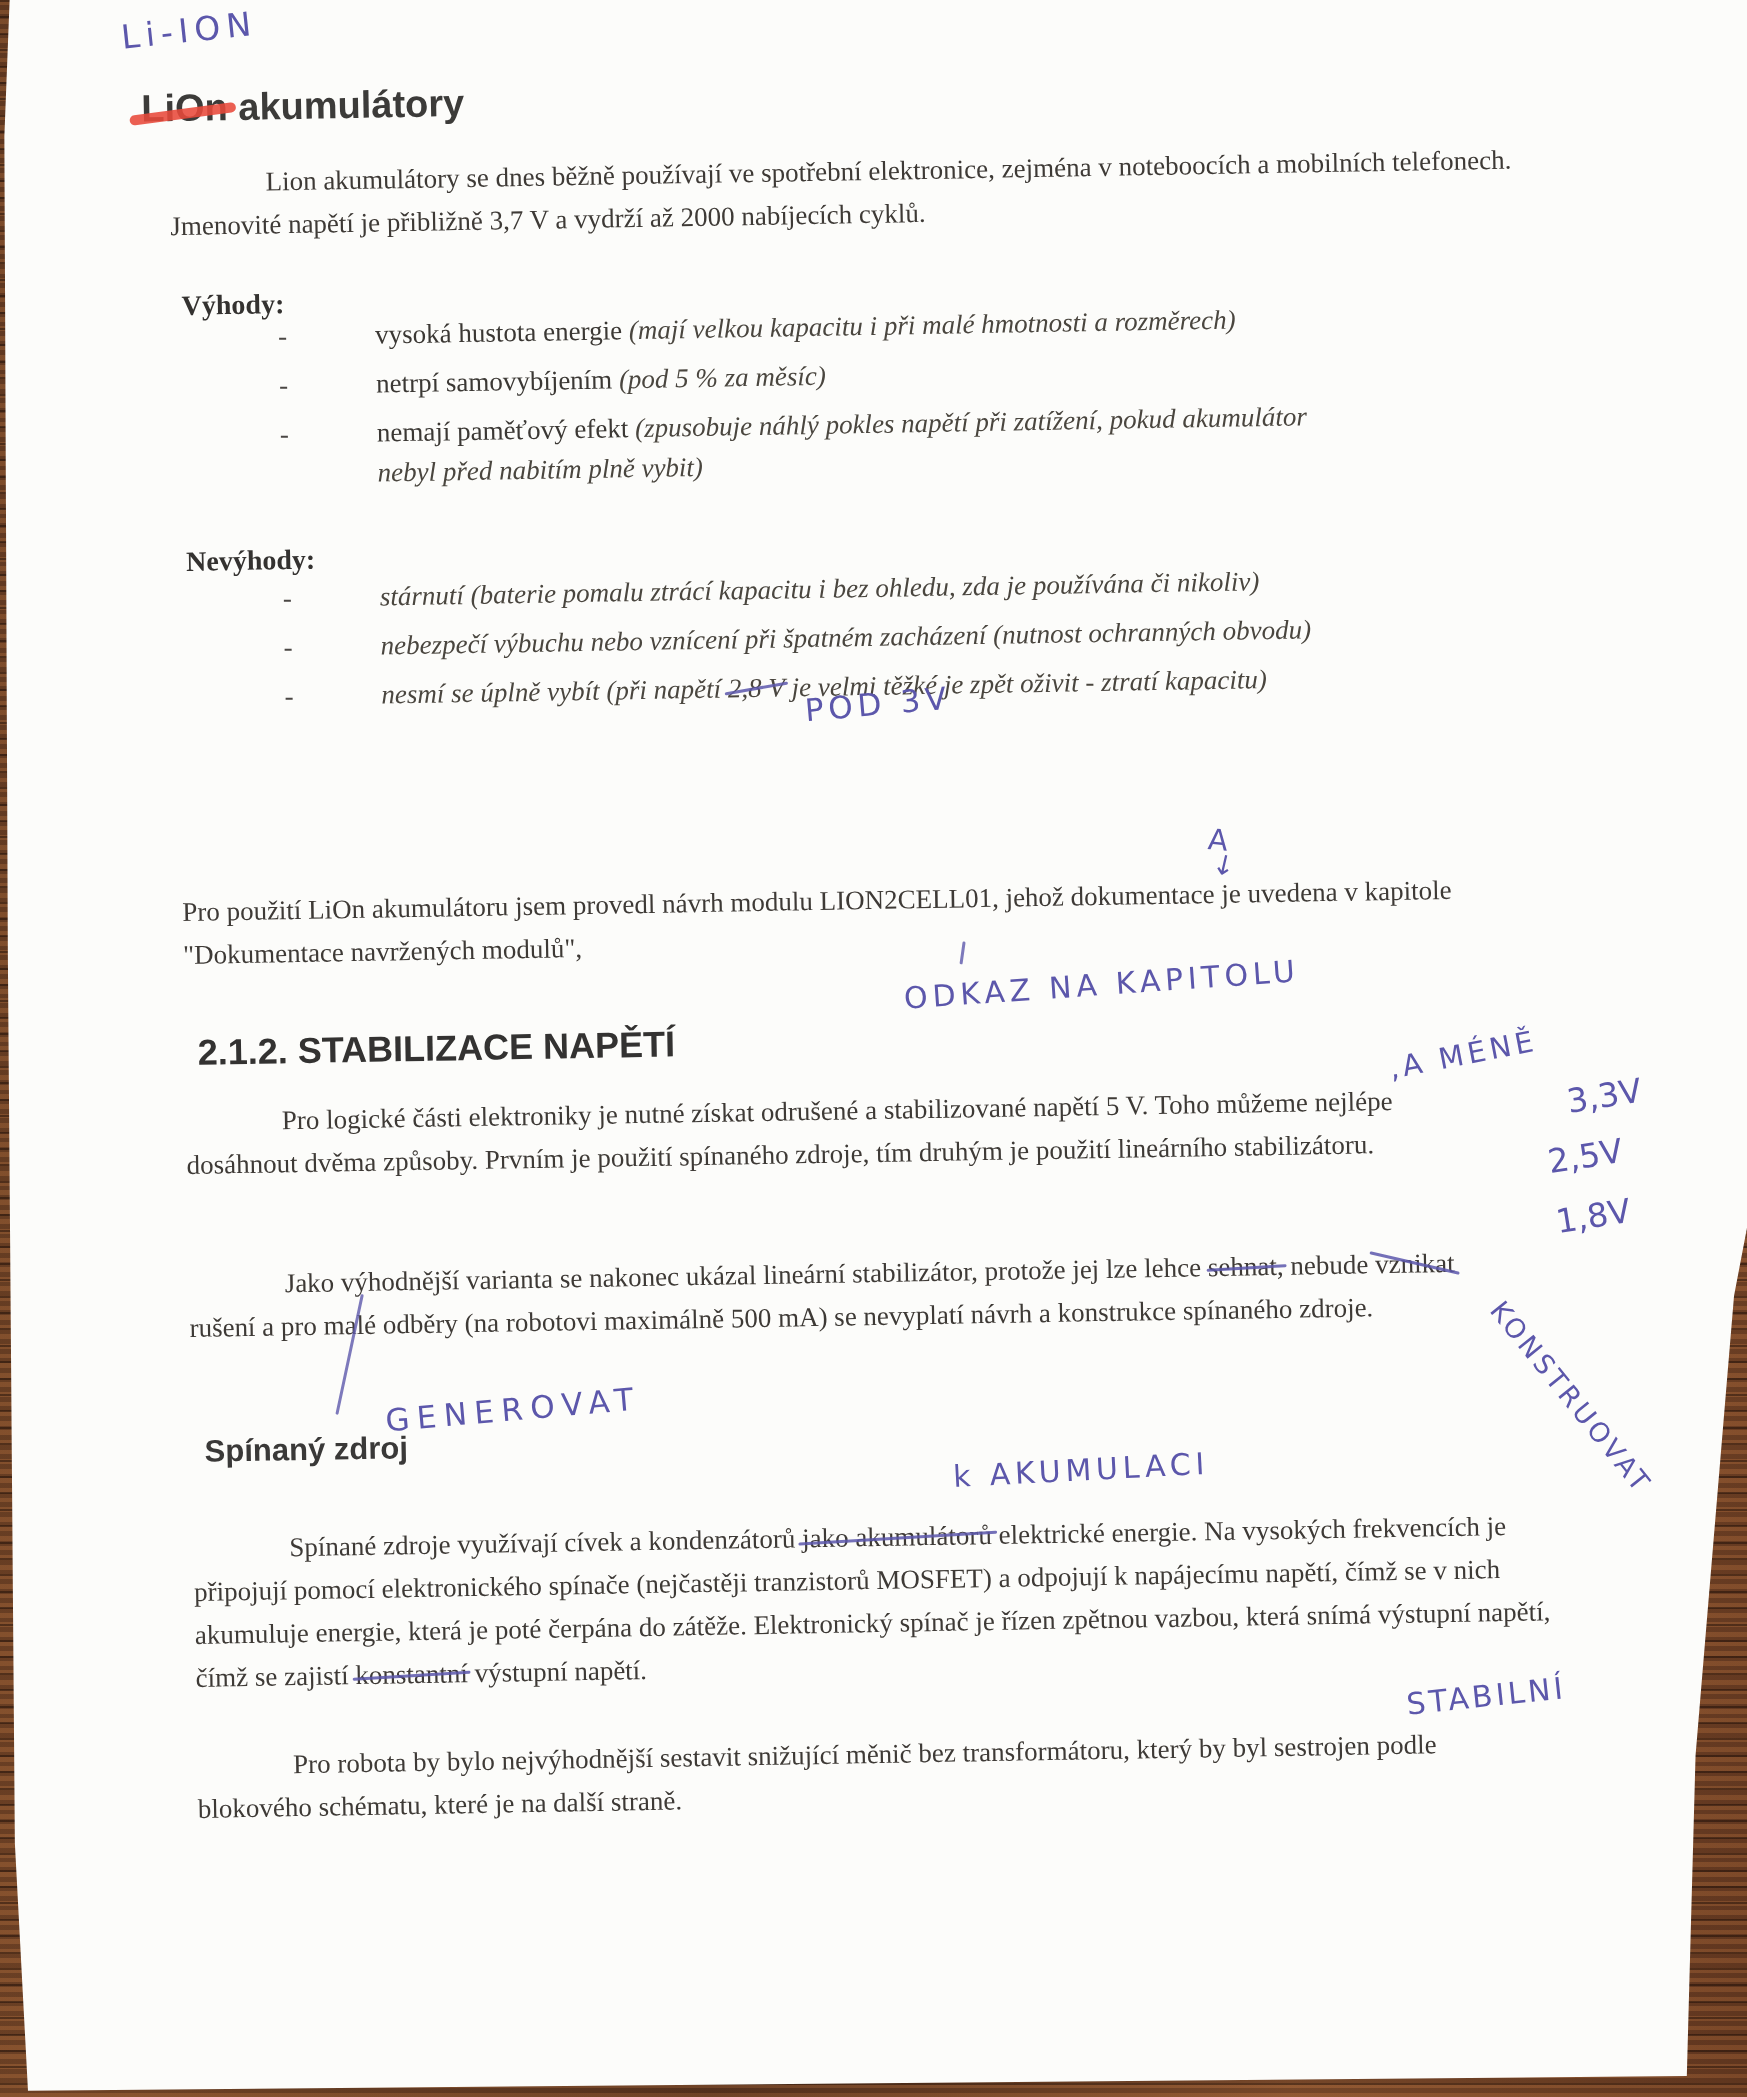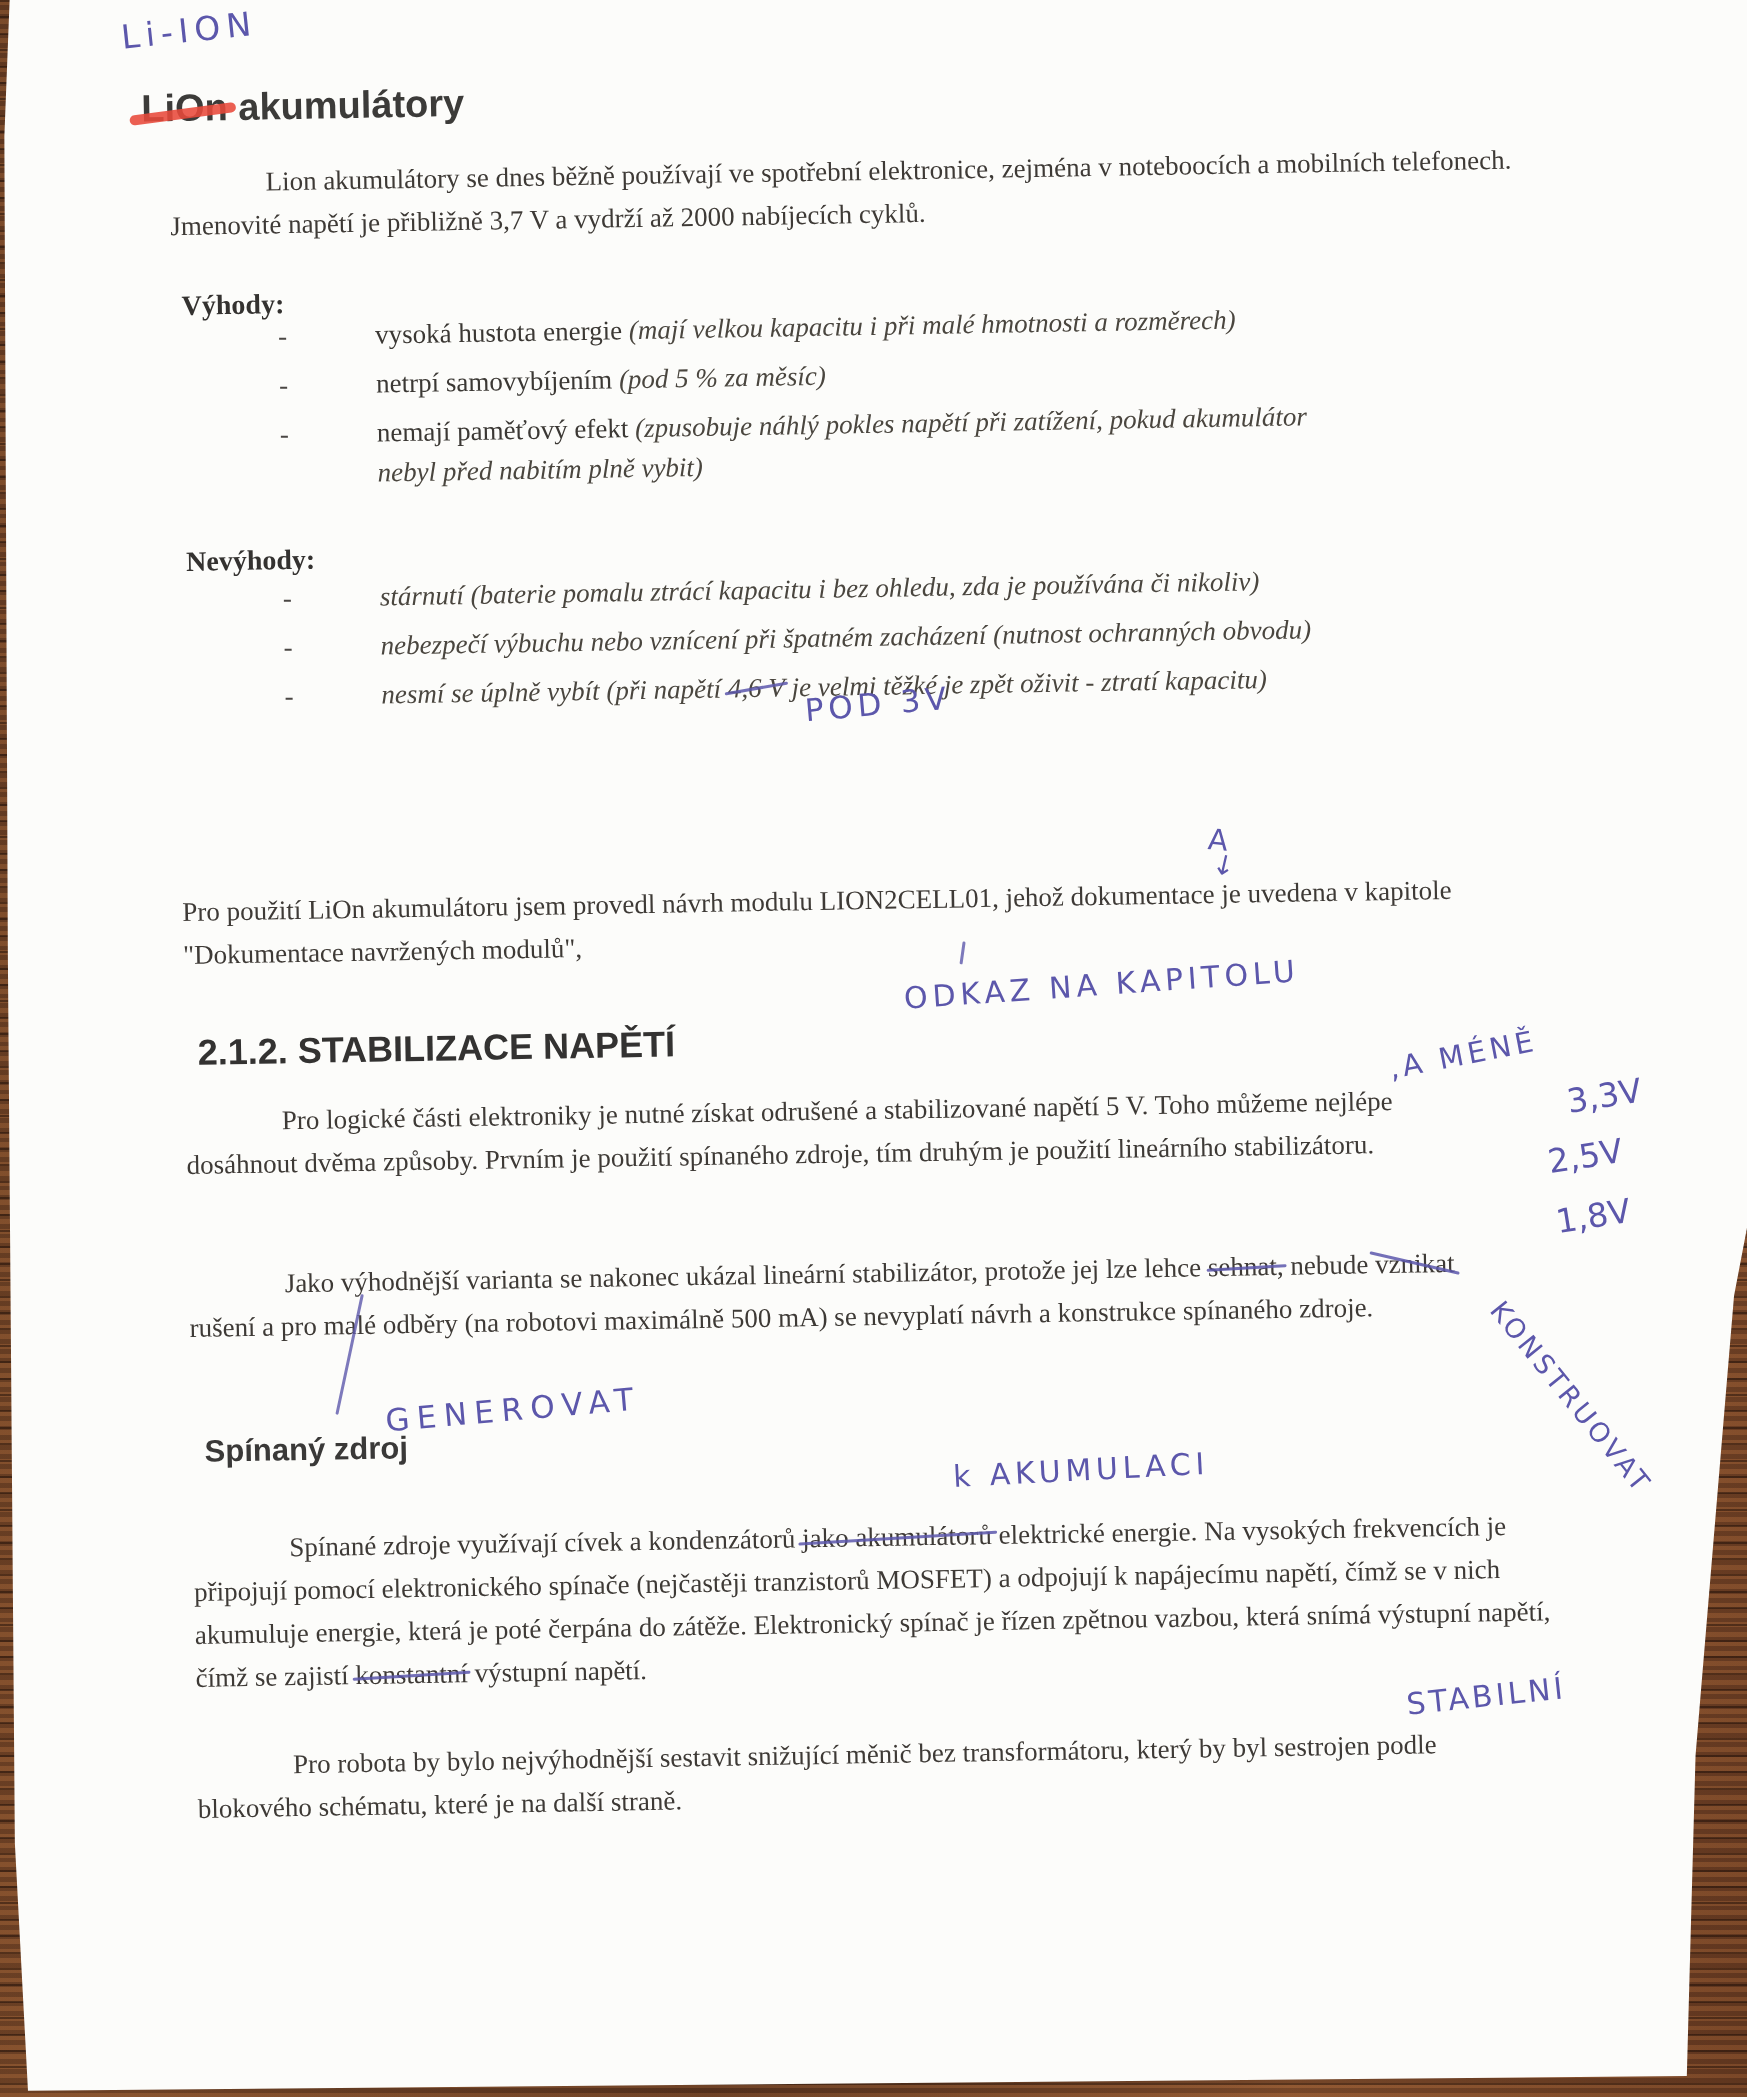--- a/index.html
+++ b/index.html
@@ -61,21 +61,21 @@
     <ul class="abs list" style="left:193px;top:318px;">
       <li><span class="dash">-</span><span><span>vysoká hustota energie </span><span class="it">(mají velkou kapacitu i při malé hmotnosti a rozměrech)</span></span></li>
       <li><span class="dash">-</span><span><span>netrpí samovybíjením </span><span class="it">(pod 5 % za měsíc)</span></span></li>
       <li><span class="dash">-</span><span><span>nemají paměťový efekt </span><span class="it">(zpusobuje náhlý pokles napětí při zatížení, pokud akumulátor nebyl  před nabitím plně vybit)</span></span></li>
     </ul>
 
     <div class="abs blabel" style="left:193px;top:546px;">Nevýhody:</div>
     <ul class="abs list" style="left:193px;top:580px;">
       <li><span class="dash">-</span><span><span class="it">stárnutí (baterie pomalu ztrácí kapacitu i bez ohledu, zda je používána či nikoliv)</span></span></li>
       <li><span class="dash">-</span><span><span class="it">nebezpečí výbuchu nebo vznícení při špatném zacházení (nutnost ochranných obvodu)</span></span></li>
-      <li><span class="dash">-</span><span><span class="it">nesmí se úplně vybít (při napětí </span><span class="it sb2">4,6 V</span><span class="it"> je velmi těžké je zpět oživit - ztratí kapacitu)</span></span></li>
+      <li><span class="dash">-</span><span><span class="it">nesmí se úplně vybít (při napětí </span><span class="it sb2">2,8 V</span><span class="it"> je velmi těžké je zpět oživit - ztratí kapacitu)</span></span></li>
     </ul>
 
     <div class="abs hw" style="left:809px;top:698px;font-size:31px;letter-spacing:4.8px;transform:rotate(-4deg);">POD 3V</div>
 
     <div class="abs body-text" style="left:183px;top:891px;width:1372px;"><span>Pro použití LiOn akumulátoru jsem provedl návrh modulu LION2CELL01, jehož dokumentace je uvedena v kapitole "Dokumentace navržených modulů",</span></div>
 
     <div class="abs hw" style="left:1210px;top:841px;font-size:29px;transform:rotate(6deg);">A</div>
     <div class="abs hw" style="left:1214px;top:868px;font-size:27px;transform:rotate(14deg);">↓</div>
     <div class="ink-line" style="left:961px;top:955px;width:2.7px;height:23px;transform:rotate(9deg);"></div>
 

